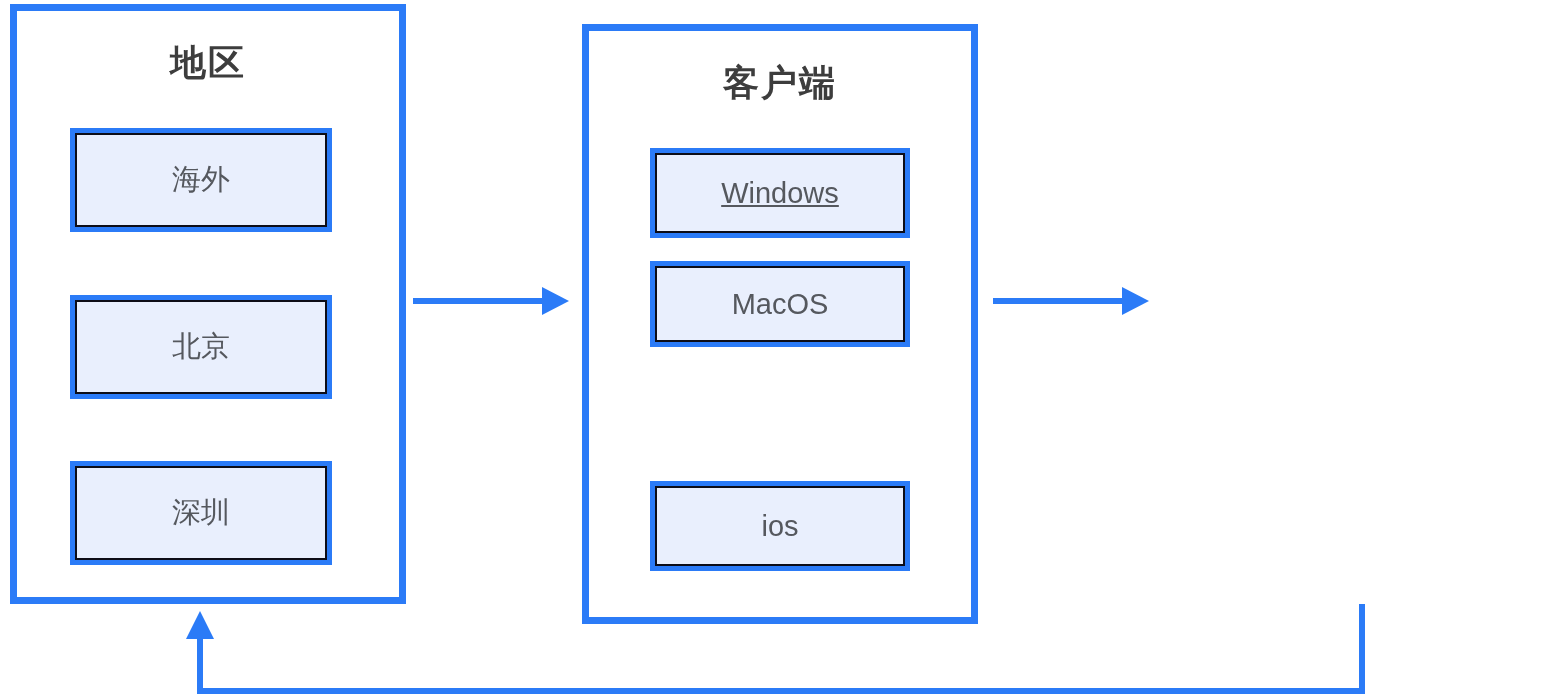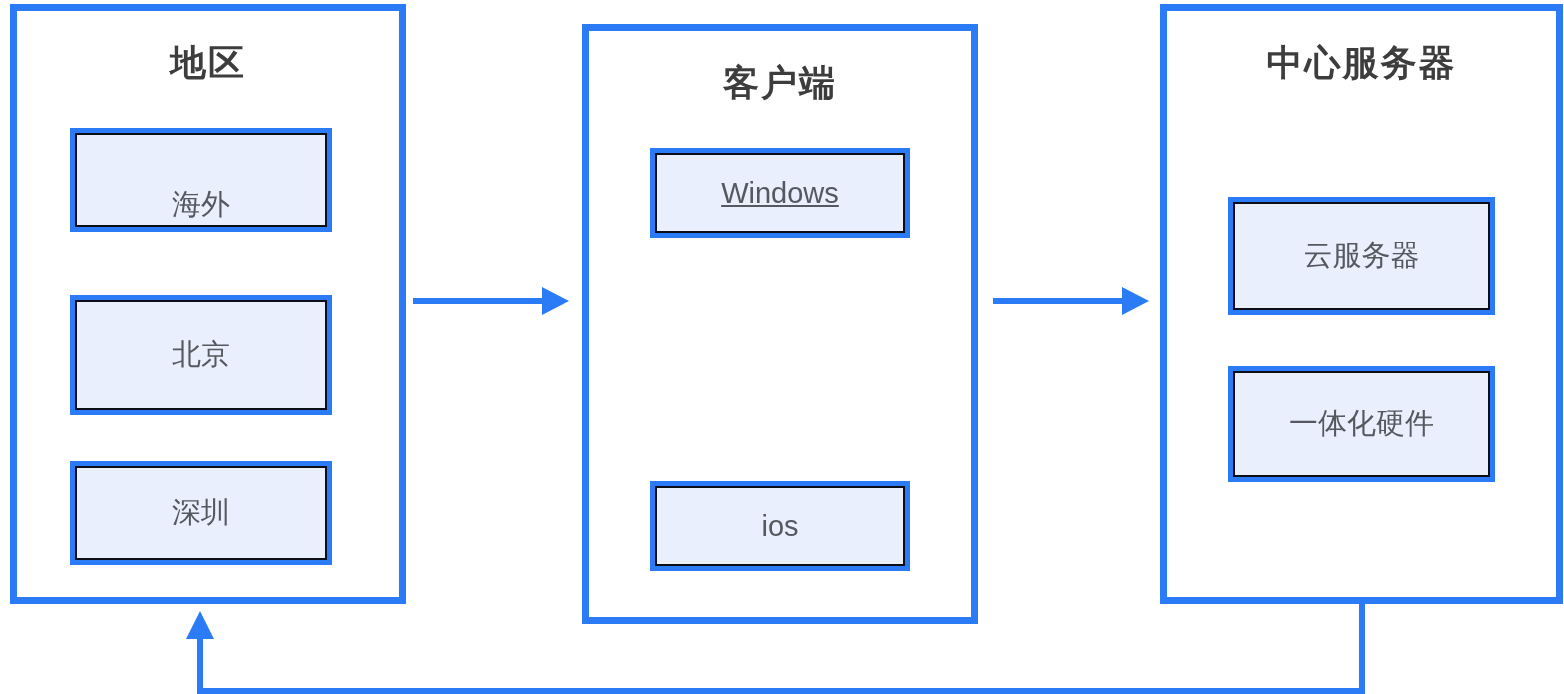--- a/index.html
+++ b/index.html
@@ -70,50 +70,44 @@
     border-bottom: 28px solid #2b7bf7;
   }
 </style>
 </head>
 <body>
 
 <div class="canvas">
 
   <div class="group" style="left:10px; width:396px;">
     <div class="group-title">地区</div>
-    <div class="node" style="left:58px; top:122px; width:252px; height:94px;align-items:flex-end;">
+    <div class="node" style="left:58px; top:122px; width:252px; height:94px;">
       <span>海外</span>
     </div>
-    <div class="node" style="left:58px; top:289px; width:252px; height:110px;">
+    <div class="node" style="left:58px; top:289px; width:252px; height:94px;">
       <span>北京</span>
     </div>
     <div class="node" style="left:58px; top:455px; width:252px; height:94px;">
       <span>深圳</span>
     </div>
   </div>
 
   <div class="group" style="left:582px; width:396px;margin-top:20px;">
     <div class="group-title">客户端</div>
     <div class="node" style="left:66px; top:122px; width:250px; height:80px;text-decoration:underline;">
       <span>Windows</span>
     </div>
+    <div class="node" style="left:66px; top:235px; width:250px; height:76px;">
+      <span>MacOS</span>
+    </div>
     <div class="node" style="left:66px; top:455px; width:250px; height:80px;">
       <span>ios</span>
     </div>
   </div>
 
-  <div class="group" style="left:1160px; width:403px;">
-    <div class="group-title">中心服务器</div>
-    <div class="node" style="left:66px; top:191px; width:257px; height:108px;">
-      <span>云服务器</span>
-    </div>
-    <div class="node" style="left:66px; top:360px; width:257px; height:106px;">
-      <span>一体化硬件</span>
-    </div>
-  </div>
 
   <div>
     <div class="hline" style="left:413px; top:298px; width:131px; height:6px;"></div>
     <div class="head-right" style="left:542px; top:287px;"></div>
   </div>
 
   <div>
     <div class="hline" style="left:993px; top:298px; width:131px; height:6px;"></div>
     <div class="head-right" style="left:1122px; top:287px;"></div>
   </div>

